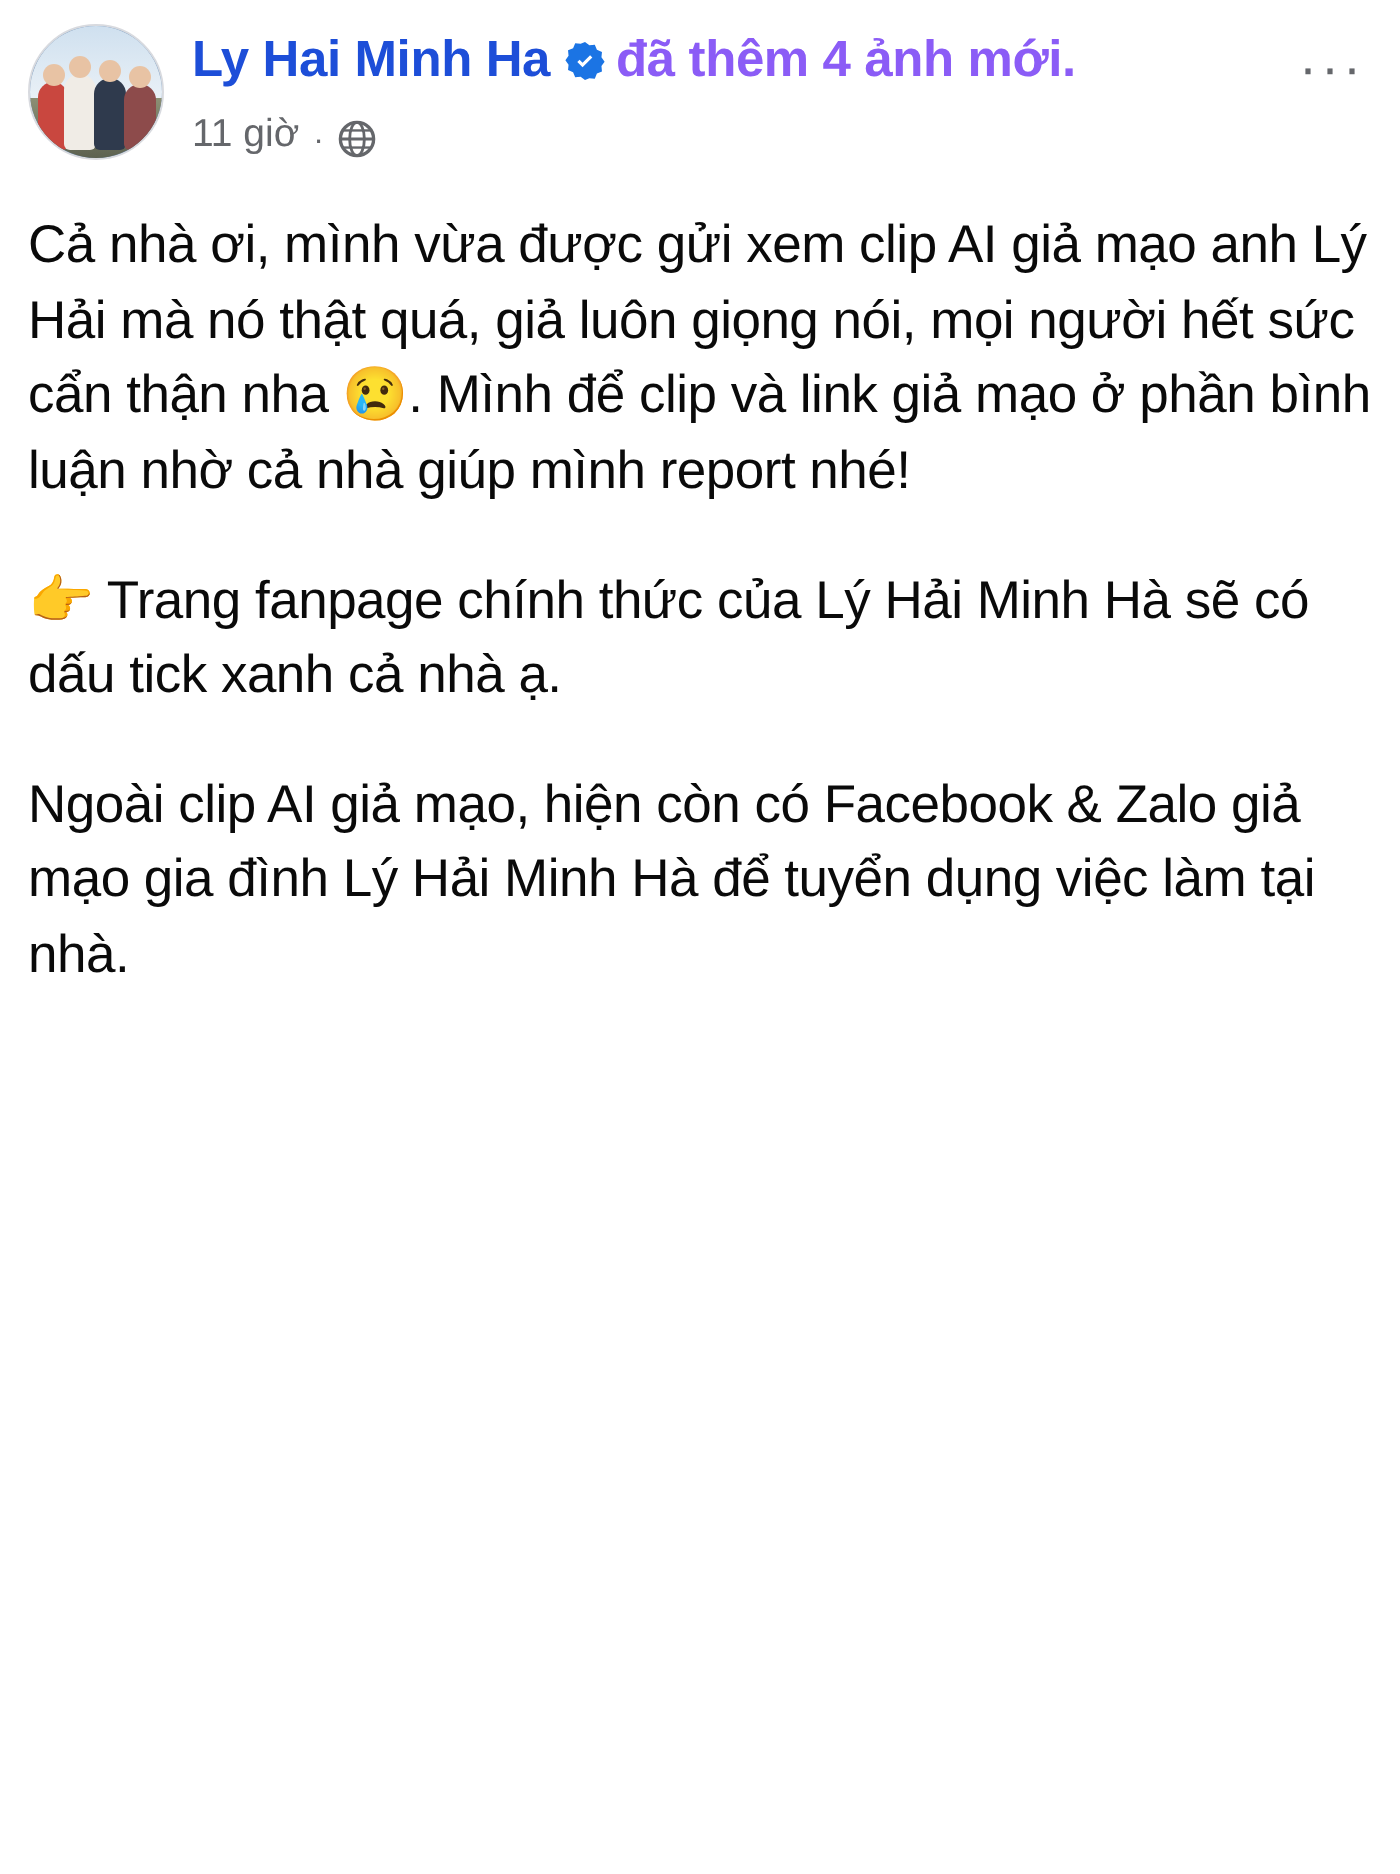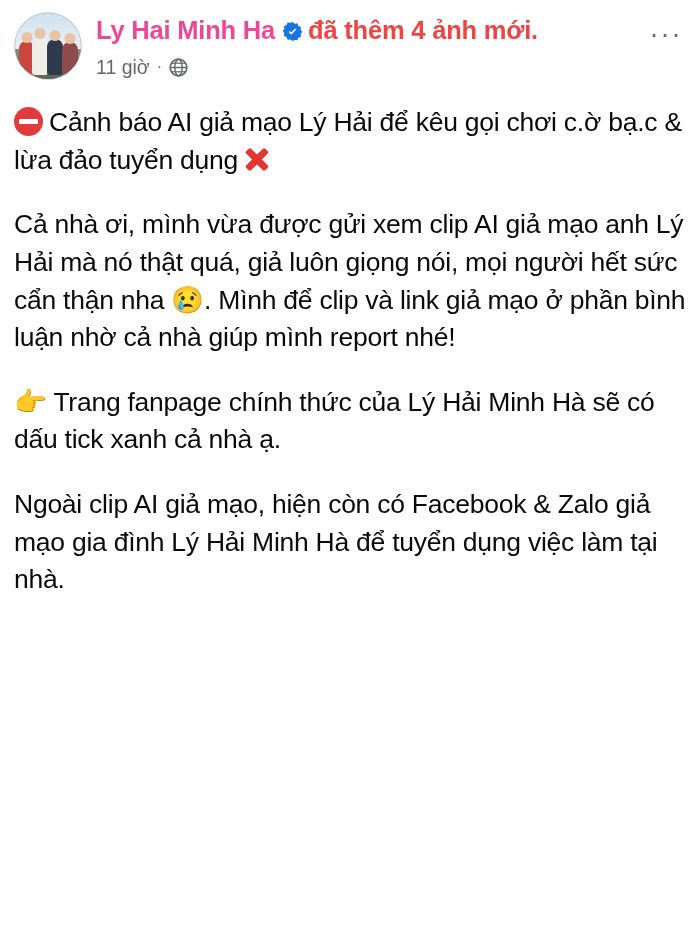--- a/index.html
+++ b/index.html
@@ -79,37 +79,37 @@
   }
 
   .name-line {
     font-size: 25.5px;
     line-height: 1.28;
     letter-spacing: -0.2px;
     word-break: break-word;
   }
   .author {
     font-weight: bold;
-    color: #ec4899;
+    color: #1d4ed8;
   }
   .verified {
     display: inline-block;
     vertical-align: -3px;
     width: 21px;
     height: 21px;
     margin: 0 5px 0 7px;
   }
-  .action-text { font-weight: bold; color: #ef4444; }
+  .action-text { font-weight: bold; color: #8b5cf6; }
 
   .meta-line {
     margin-top: 9px;
     font-size: 19.5px;
     color: #65676b;
     display: flex;
-    align-items: center;
+    align-items: flex-end;
     gap: 7px;
   }
   .dot-sep { font-size: 16px; color: #65676b; line-height: 1; }
   .globe-icon { display: inline-block; width: 19px; height: 19px; vertical-align: -3px; }
 
   .more-btn {
     flex: 0 0 auto;
     width: 40px;
     height: 40px;
     display: flex;
@@ -220,23 +220,20 @@
               <line x1="2.3" y1="11.6" x2="13.7" y2="11.6" stroke="#65676b" stroke-width="1"></line>
             </svg></span>
       </div>
     </div>
 
     <div class="more-btn">···</div>
   </div>
 
   <div class="post-body">
 
-    <p class="para">
-      <span class="ico no-entry"></span><span>Cảnh báo AI giả mạo Lý Hải để kêu gọi chơi c.ờ bạ.c &amp; lừa đảo tuyển dụng</span><span class="ico red-x"></span>
-    </p>
 
     <p class="para">Cả nhà ơi, mình vừa được gửi xem clip AI giả mạo anh Lý Hải mà nó thật quá, giả luôn giọng nói, mọi người hết sức cẩn thận nha 😢. Mình để clip và link giả mạo ở phần bình luận nhờ cả nhà giúp mình report nhé!</p>
 
     <p class="para">👉 Trang fanpage chính thức của Lý Hải Minh Hà sẽ có dấu tick xanh cả nhà ạ.</p>
 
     <p class="para">Ngoài clip AI giả mạo, hiện còn có Facebook &amp; Zalo giả mạo gia đình Lý Hải Minh Hà để tuyển dụng việc làm tại nhà.</p>
 
 
   </div>
 </div>

